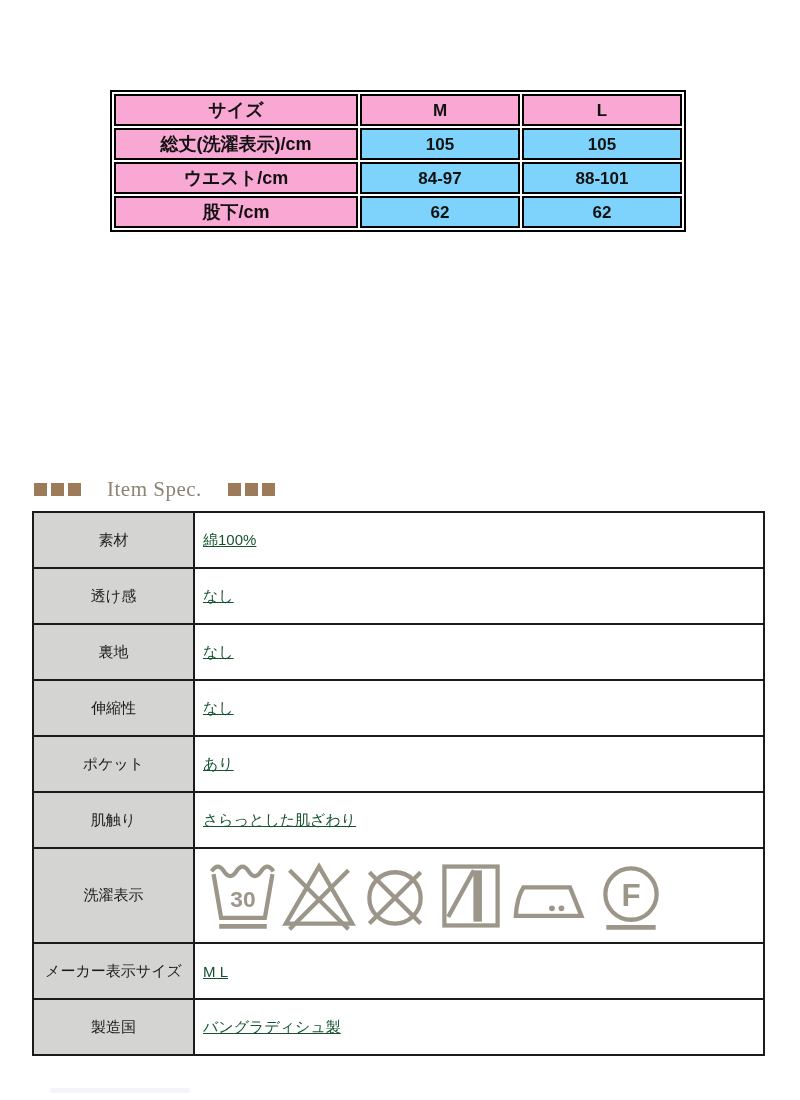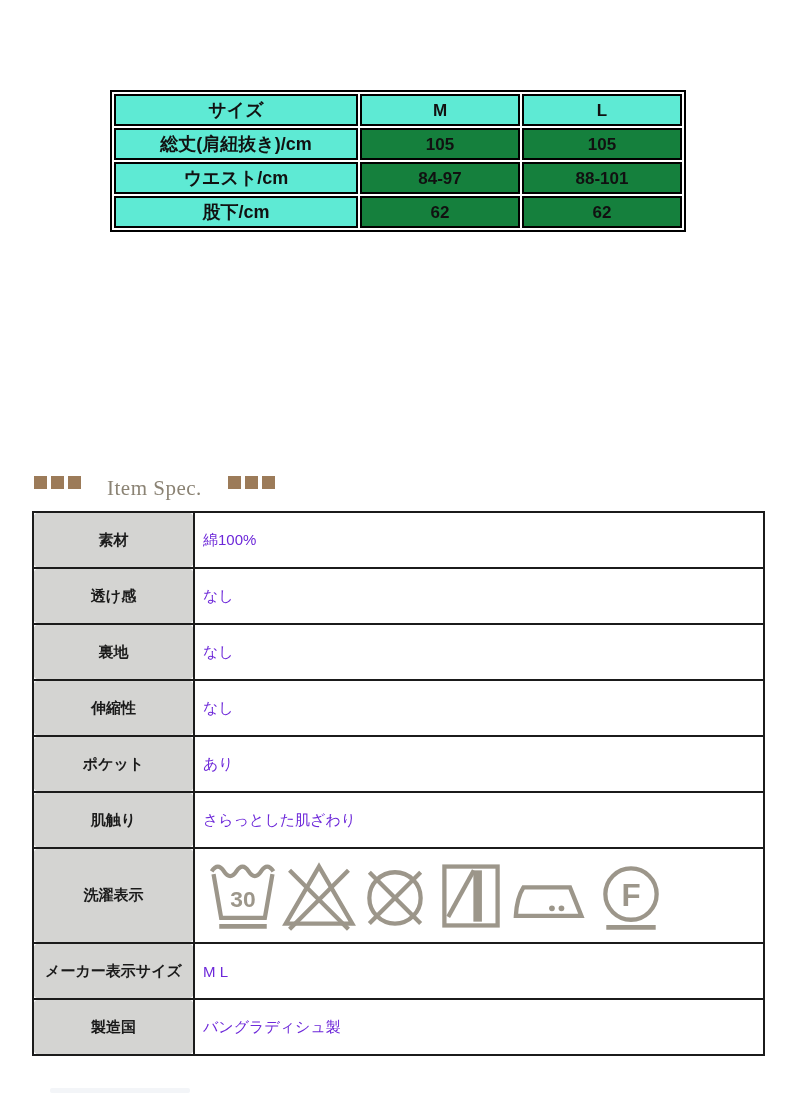--- a/index.html
+++ b/index.html
@@ -10,51 +10,51 @@
   }
   
   .size-table-wrap{position:absolute;left:110px;top:90px;}
   table.size-table{
     border-collapse:separate;border-spacing:2px;
     border:2px solid #000;background:#fff;
   }
   table.size-table td,table.size-table th{
     border:2px solid #000;box-sizing:border-box;
     height:32px;padding:0 4px;text-align:center;vertical-align:middle;
-    font-weight:bold;font-size:17px;line-height:1;background:#15803d;
+    font-weight:bold;font-size:17px;line-height:1;background:#7dd3fc;
   }
-  table.size-table .gray{background:#5eead4;}
+  table.size-table .gray{background:#f9a8d4;}
   table.size-table .c-label{width:244px;font-size:18px;}
   table.size-table .c-val{width:160px;}
   
   .itemspec-head{
     position:absolute;left:34px;top:476px;height:26px;
-    display:flex;align-items:flex-start;gap:26px;
+    display:flex;align-items:center;gap:26px;
   }
   .sq-group{display:flex;gap:4px;}
   .sq{width:13px;height:13px;background:#9c7b59;}
   .itemspec-title{
     font-family:"Liberation Serif","DejaVu Serif",serif;
     font-size:21px;color:#8b8374;letter-spacing:0.5px;
   }
   
   .spec-table-wrap{position:absolute;left:32px;top:511px;}
   table.spec-table{
     border-collapse:collapse;width:733px;table-layout:fixed;
     border:2px solid #1b1b1b;background:#fff;
   }
   table.spec-table td{
     border:2px solid #1b1b1b;vertical-align:middle;box-sizing:border-box;
   }
   table.spec-table td.lbl{
     width:161px;background:#d4d4d2;text-align:center;
-    font-weight:bold;font-size:15px;color:#1a1a1a;padding:0 2px;border-radius:7px;
+    font-weight:normal;font-size:15px;color:#1a1a1a;padding:0 2px;
   }
   table.spec-table td.val{
-    background:#fff;font-size:15px;color:#6d28d9;padding:3px 8px;text-align:left;
+    background:#fff;font-size:15px;color:#14532d;padding:3px 8px;text-align:left;text-decoration:underline;
   }
   tr.r-std{height:56px;}
   tr.r-care{height:95px;}
   
   .care-icons{display:flex;align-items:flex-start;margin-left:2px;}
   .care-svg{display:block;}
   .care-svg path,.care-svg circle,.care-svg rect{
     fill:none;stroke:#9c968a;stroke-width:4.5;
   }
   .care-svg .thick{stroke-width:5;}
@@ -77,21 +77,21 @@
 
 <div class="size-table-wrap">
   <table class="size-table">
     <tbody>
       <tr>
         <th class="gray c-label">サイズ</th>
         <th class="gray c-val">M</th>
         <th class="gray c-val">L</th>
       </tr>
       <tr>
-        <td class="gray c-label">総丈(肩紐抜き)/cm</td>
+        <td class="gray c-label">総丈(洗濯表示)/cm</td>
         <td class="c-val">105</td>
         <td class="c-val">105</td>
       </tr>
       <tr>
         <td class="gray c-label">ウエスト/cm</td>
         <td class="c-val">84-97</td>
         <td class="c-val">88-101</td>
       </tr>
       <tr>
         <td class="gray c-label">股下/cm</td>

